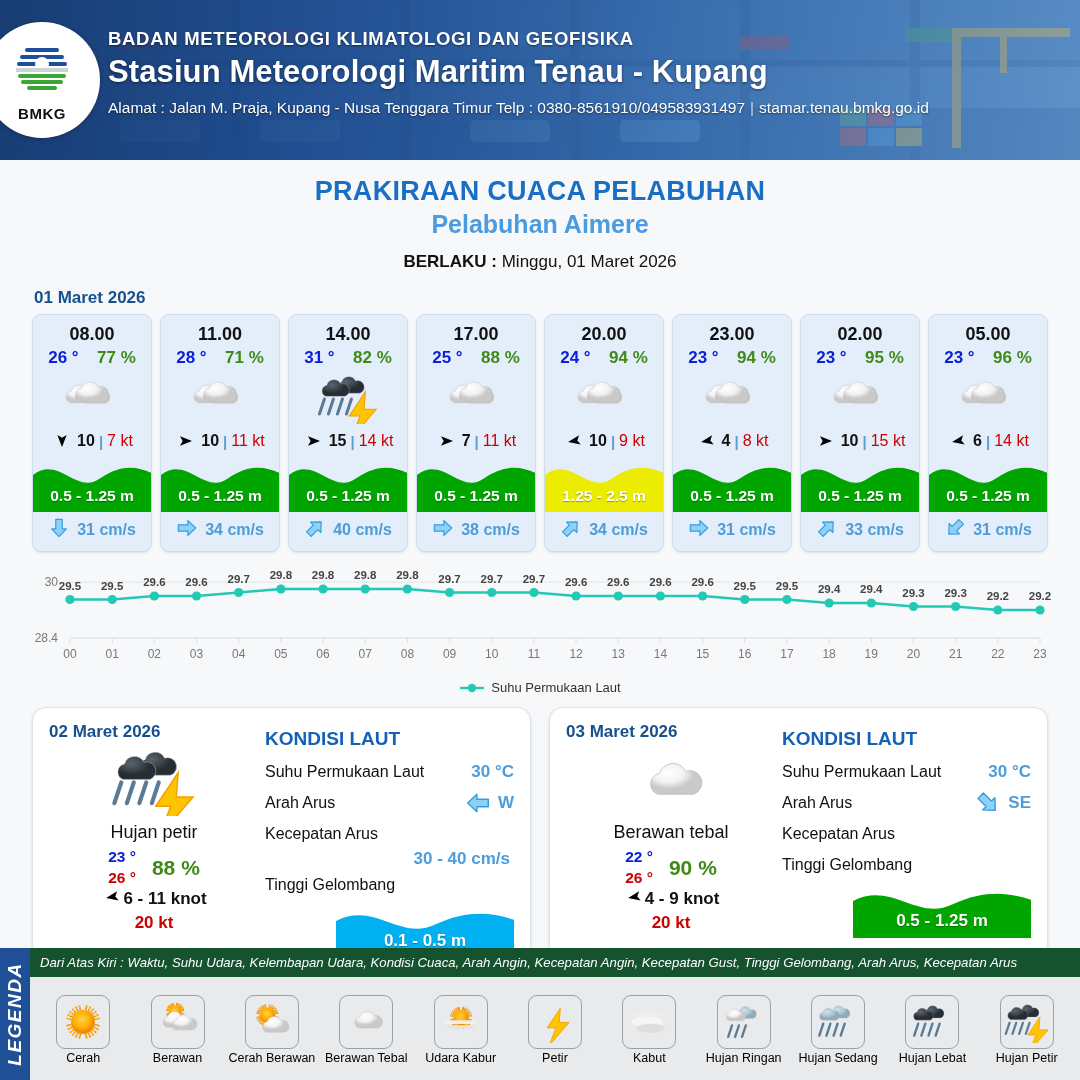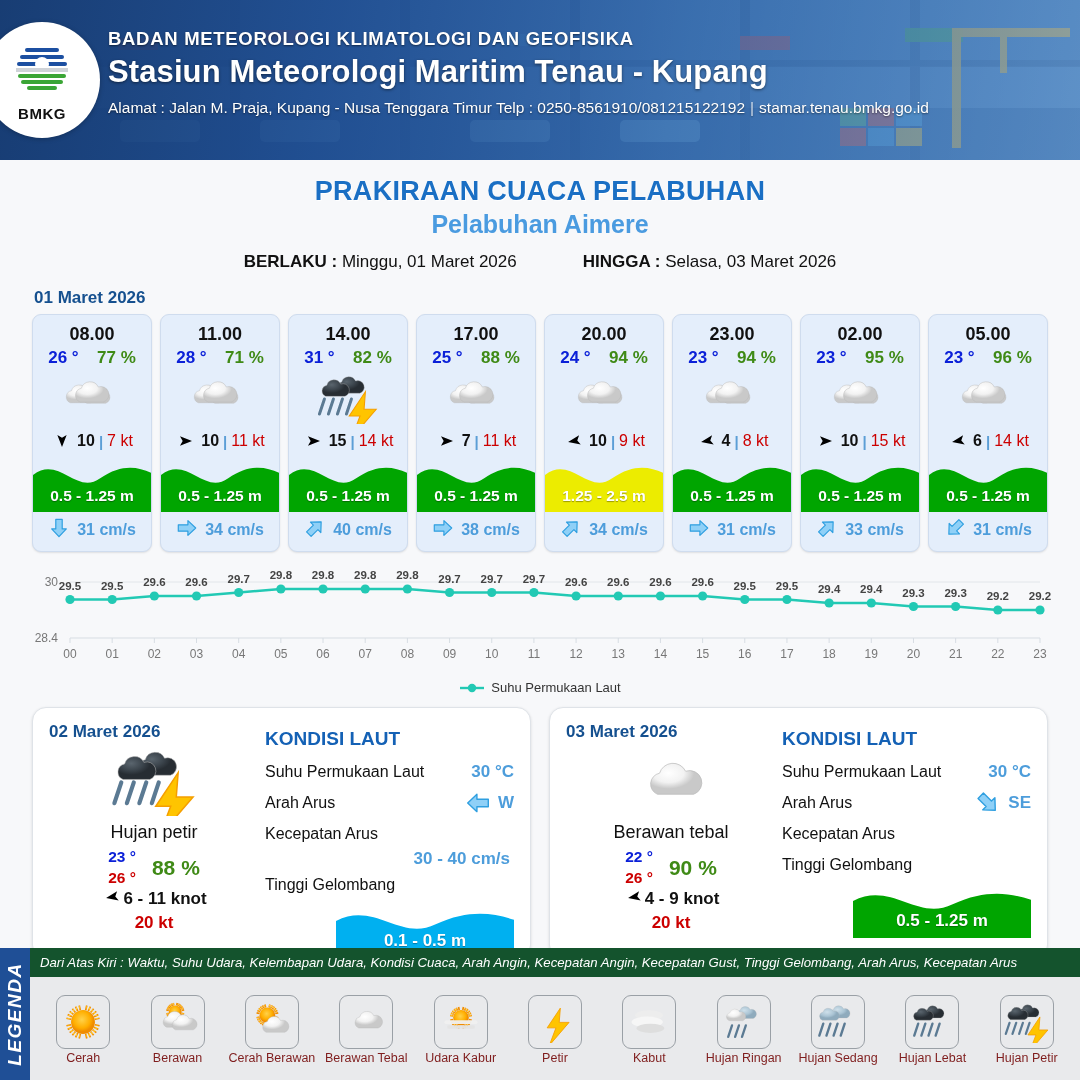--- a/index.html
+++ b/index.html
@@ -139,21 +139,21 @@
   .leg-note {
     background: #14532d; color: #fff; font-size: 13.2px; font-style: italic;
     padding: 7px 0 7px 10px; white-space: nowrap; overflow: hidden;
   }
   .leg-items { flex: 1; display: flex; justify-content: space-around; align-items: center; padding: 4px 6px 2px; }
   .leg-item { display: flex; flex-direction: column; align-items: center; width: 86px; }
   .leg-box {
     width: 54px; height: 54px; border: 1px solid #9aa0a6; border-radius: 9px;
     background: #e9eaec; display: flex; align-items: center; justify-content: center;
   }
-  .leg-cap { font-size: 12.5px; color: #7f1d1d; margin-top: 2px; text-align: left; white-space: nowrap; }
+  .leg-cap { font-size: 12.5px; color: #000000; margin-top: 2px; text-align: left; white-space: nowrap; }
 </style>
 </head>
 <body>
 
 <div class="header">
   <svg class="hdr-art" viewBox="0 0 1080 160" preserveAspectRatio="none">
     <rect width="1080" height="160" fill="#2f6bae"></rect>
     <rect y="0" width="1080" height="66" fill="#3e7cbd"></rect>
     <rect y="66" width="1080" height="42" fill="#4a87c6"></rect>
     <g fill="#1e4f8a" opacity=".45">
@@ -211,36 +211,32 @@
         <rect x="18" y="48" width="30" height="4" rx="2"></rect>
       </g>
     </svg>
     <div class="logo-text">BMKG</div>
   </div>
 
   <div class="hdr-text">
     <div class="hdr-line1">BADAN METEOROLOGI KLIMATOLOGI DAN GEOFISIKA</div>
     <div class="hdr-line2">Stasiun Meteorologi Maritim Tenau - Kupang</div>
     <div class="hdr-line3">
-      <span>Alamat : Jalan M. Praja, Kupang - Nusa Tenggara Timur Telp : 0250-8561910/081215122192</span><span class="hdr-sep">|</span><span>stamar.tenau.bmkg.go.id</span>
+      <span>Alamat : Jalan M. Praja, Kupang - Nusa Tenggara Timur Telp : 0380-8561910/049583931497</span><span class="hdr-sep">|</span><span>stamar.tenau.bmkg.go.id</span>
     </div>
   </div>
 </div>
 
 <div class="title-wrap">
   <div class="title-main">PRAKIRAAN CUACA PELABUHAN</div>
   <div class="title-sub">Pelabuhan Aimere</div>
   <div class="valid-row">
     <div>
       <span class="valid-label">BERLAKU :</span>
       <span>Minggu, 01 Maret 2026</span>
-    </div>
-    <div>
-      <span class="valid-label">HINGGA :</span>
-      <span>Selasa, 03 Maret 2026</span>
     </div>
   </div>
 </div>
 
 <div class="date-label">01 Maret 2026</div>
 
 <div class="cards" id="cards">
   <div class="card">
     <div class="c-time">08.00</div>
     <div class="c-th">

